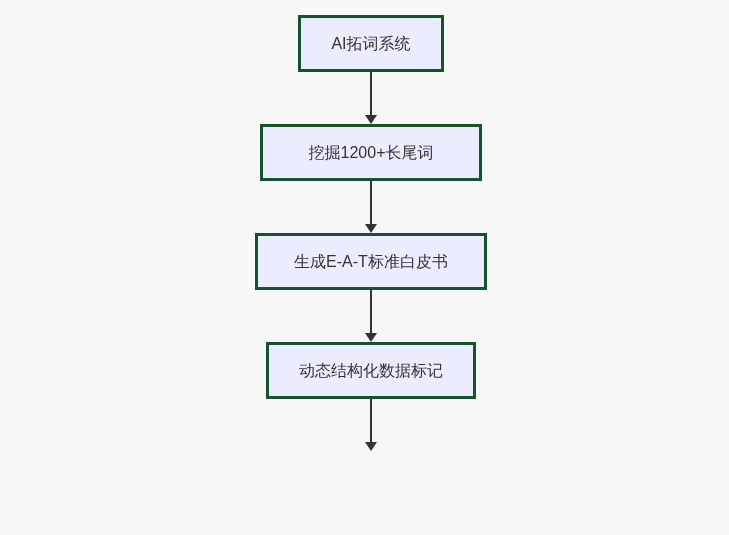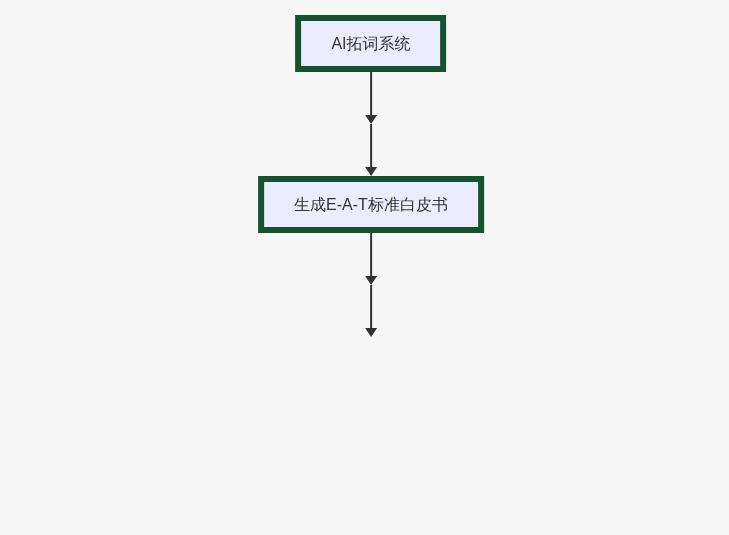--- a/index.html
+++ b/index.html
@@ -28,21 +28,21 @@
     align-items: center;
   }
   .node {
     box-sizing: border-box;
     min-height: 57px;
     display: flex;
     align-items: center;
     justify-content: center;
     padding: 0 30px;
     background: #ECECFF;
-    border: 6px solid #14532d;
+    border: 3px solid #14532d;
     color: #333333;
     font-size: 16px;
     line-height: 1.2;
     white-space: nowrap;
   }
   .node:nth-of-type(1) { min-width: 144px; }
   .node:nth-of-type(2) { min-width: 186px; }
   .node:nth-of-type(3) { min-width: 222px; }
   .node:nth-of-type(4) { min-width: 213px; }
   .node:nth-of-type(5) { min-width: 232px; }
@@ -73,35 +73,41 @@
 
     <div class="node">
       <span>AI拓词系统</span>
     </div>
 
     <div class="edge">
       <div class="edge-line"></div>
       <div class="edge-head"></div>
     </div>
 
+    <div class="node">
+      <span>挖掘1200+长尾词</span>
+    </div>
 
     <div class="edge">
       <div class="edge-line"></div>
       <div class="edge-head"></div>
     </div>
 
     <div class="node">
       <span>生成E-A-T标准白皮书</span>
     </div>
 
     <div class="edge">
       <div class="edge-line"></div>
       <div class="edge-head"></div>
     </div>
 
+    <div class="node">
+      <span>动态结构化数据标记</span>
+    </div>
 
     <div class="edge">
       <div class="edge-line"></div>
       <div class="edge-head"></div>
     </div>
 
 
   </div>
 </div>
 

